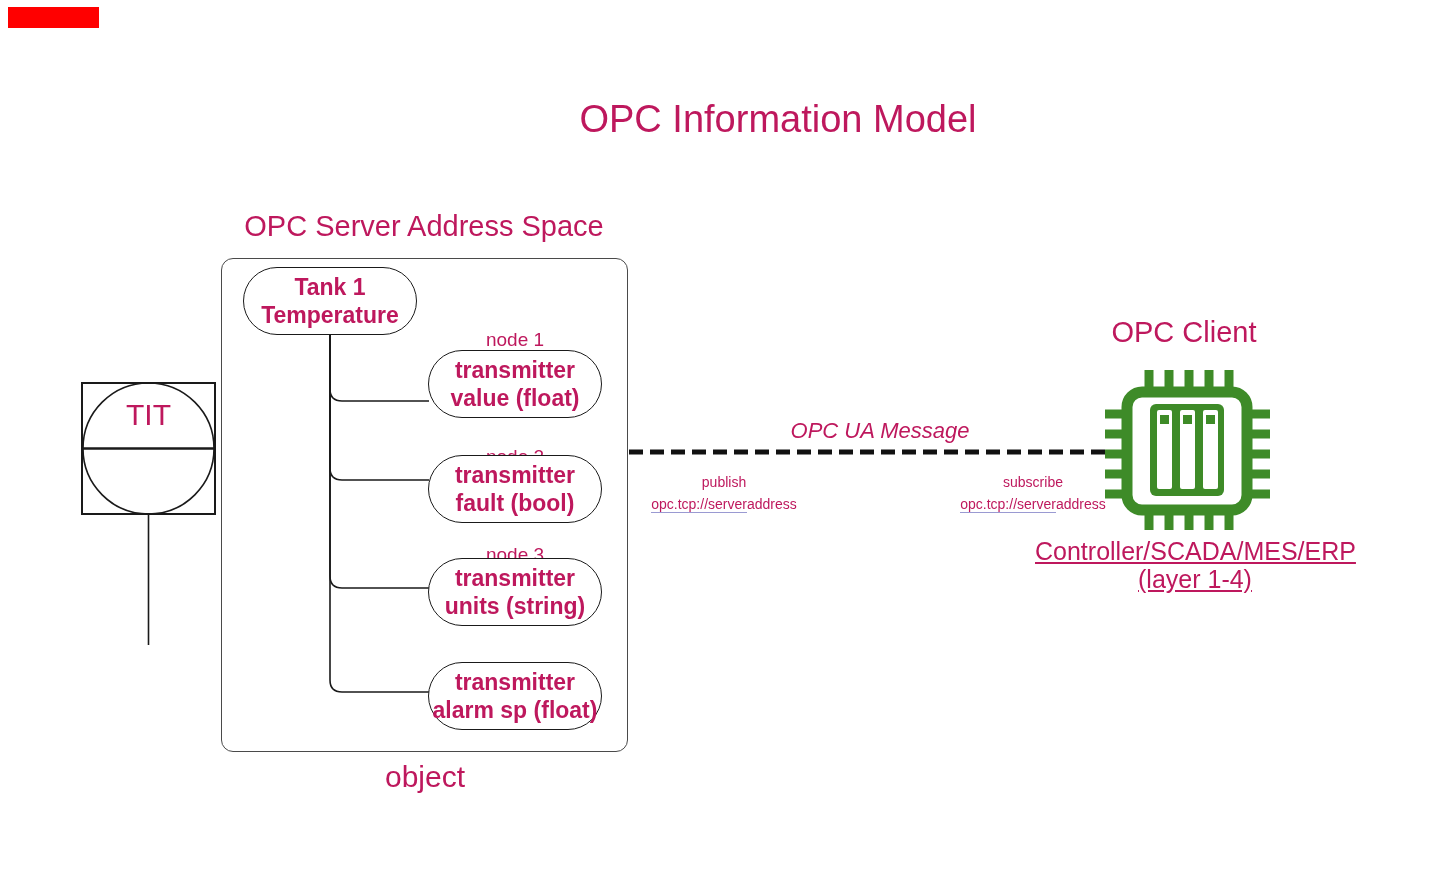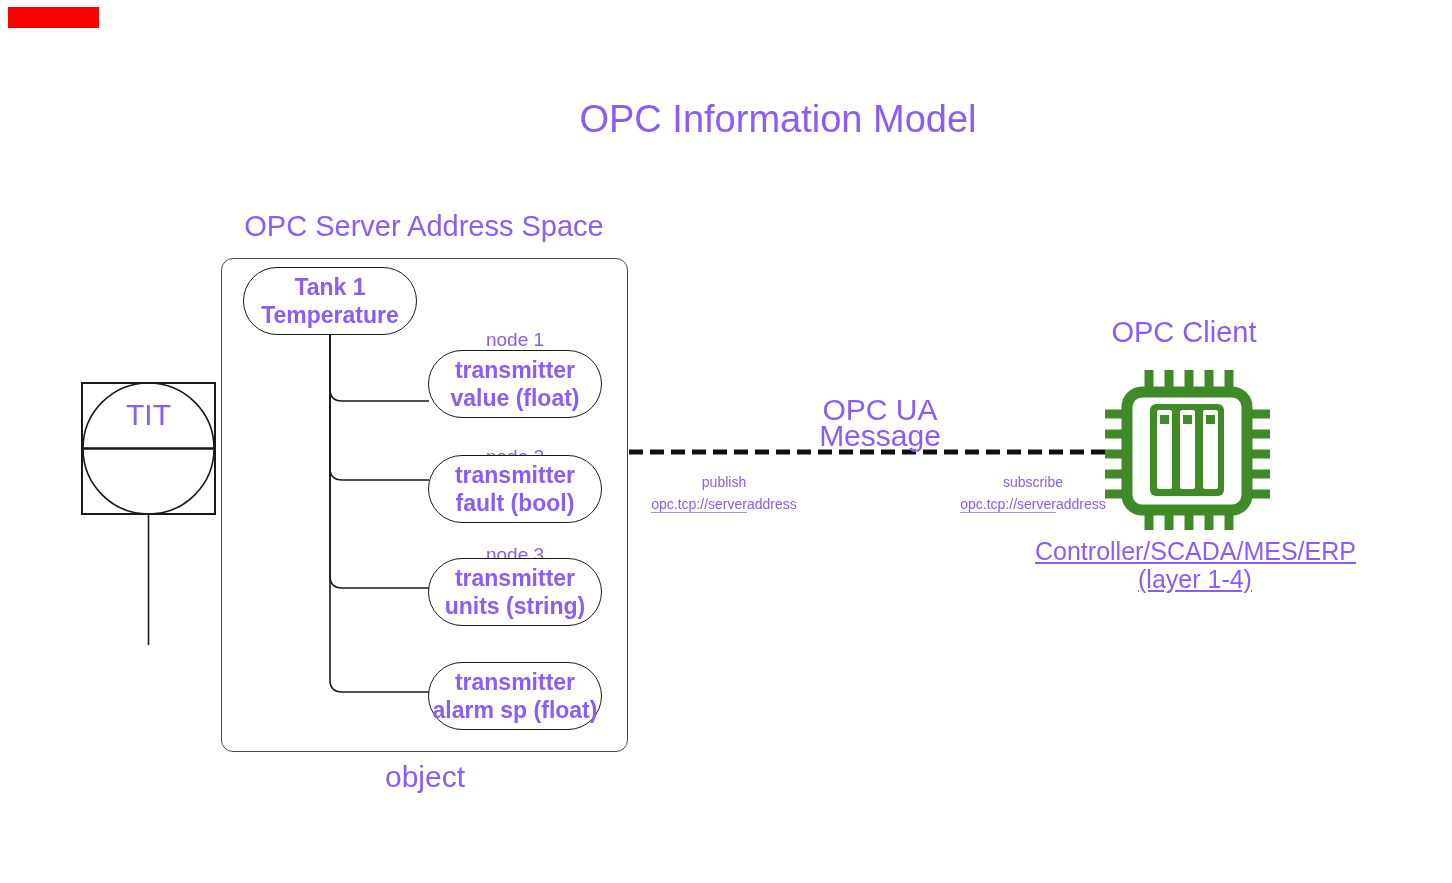--- a/index.html
+++ b/index.html
@@ -1,18 +1,18 @@
 <!DOCTYPE html>
 <html><head>
 <meta charset="utf-8">
 <style>
   html,body{margin:0;padding:0;background:#ffffff;}
   #canvas{
     position:relative;width:1452px;height:883px;background:#ffffff;overflow:hidden;
-    font-family:"Liberation Sans","DejaVu Sans",sans-serif;color:#8b5cf6;
+    font-family:"Liberation Sans","DejaVu Sans",sans-serif;color:#be185d;
   }
   .abs{position:absolute;}
   .ctr{text-align:center;}
   #red-marker{left:8px;top:7px;width:91px;height:21px;background:#ff0000;}
   #title{left:478px;top:98px;width:600px;font-size:38px;line-height:42px;}
   #server-label{left:224px;top:210px;width:400px;font-size:29px;line-height:32px;}
   #container-box{left:221px;top:258px;width:407px;height:494px;border:1.5px solid #4a4a4a;border-radius:12px;box-sizing:border-box;}
   #object-caption{left:345px;top:760px;width:160px;font-size:30px;line-height:34px;}
   .pill{
     left:428px;width:174px;height:68px;background:#ffffff;border:1.6px solid #1a1a1a;border-radius:34px;
@@ -23,21 +23,21 @@
   #node-pill-1{top:350px;}
   #node-pill-2{top:455px;}
   #node-pill-3{top:558px;}
   #node-pill-4{top:662px;}
   .node-tag{left:428px;width:174px;font-size:19px;line-height:20px;text-align:center;}
   #node-tag-1{top:330px;}
   #node-tag-2{top:435px;margin-top:12px;}
   #node-tag-3{top:545px;}
   #node-tag-4{top:648px;margin-top:44px;}
   #tit-label{left:82px;top:399px;width:133px;font-size:30px;line-height:32px;}
-  #message-label{left:780px;top:397px;width:200px;font-size:30px;line-height:26px;}
+  #message-label{left:780px;top:418px;width:200px;font-size:22px;line-height:26px;font-style:italic;}
   .endpoint{width:196px;top:471px;font-size:14px;line-height:22px;}
   #publish-block{left:626px;}
   #subscribe-block{left:935px;}
   .url-underline{border-bottom:1.5px solid #9a9ad2;}
   #client-label{left:1084px;top:316px;width:200px;font-size:29px;line-height:32px;}
   #client-caption{left:1035px;top:537px;width:320px;font-size:25px;line-height:28px;text-decoration:underline;}
   svg{display:block;}
 </style>
 </head>
 <body>

